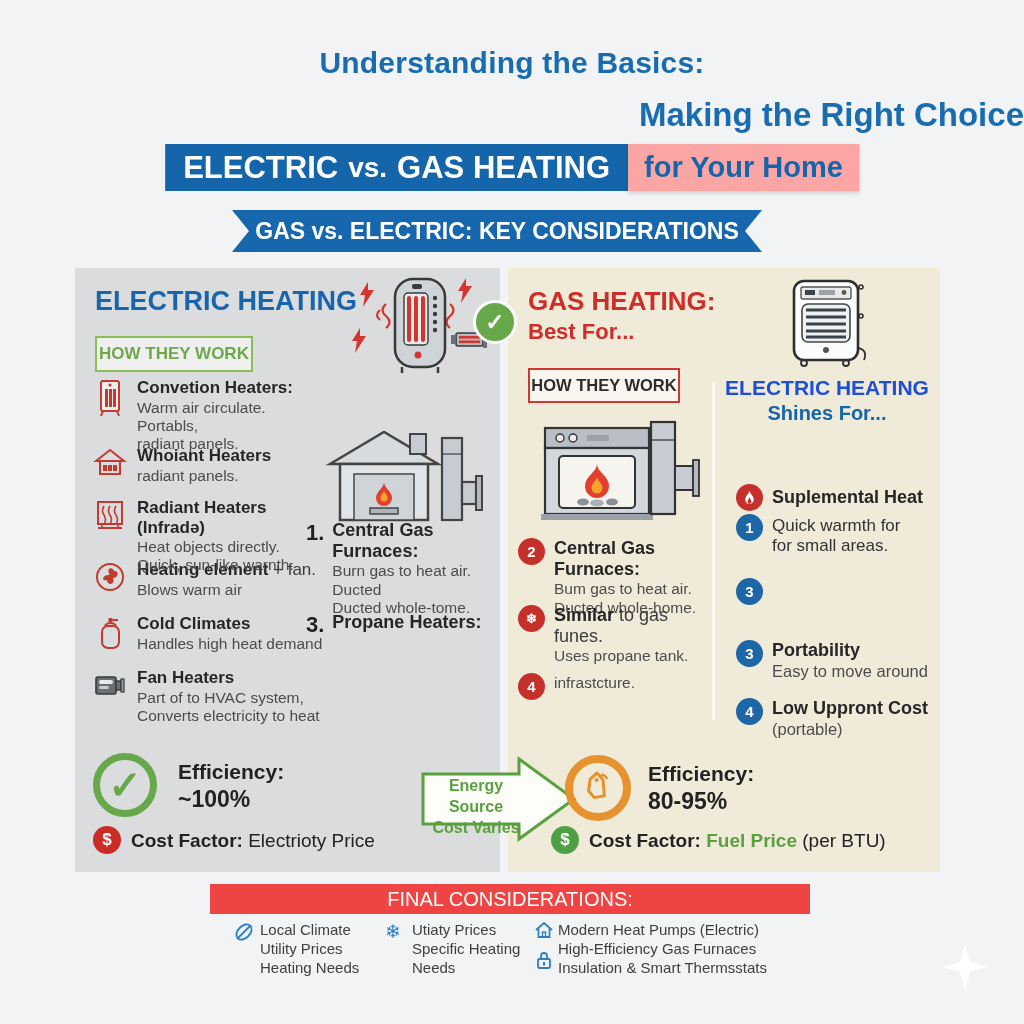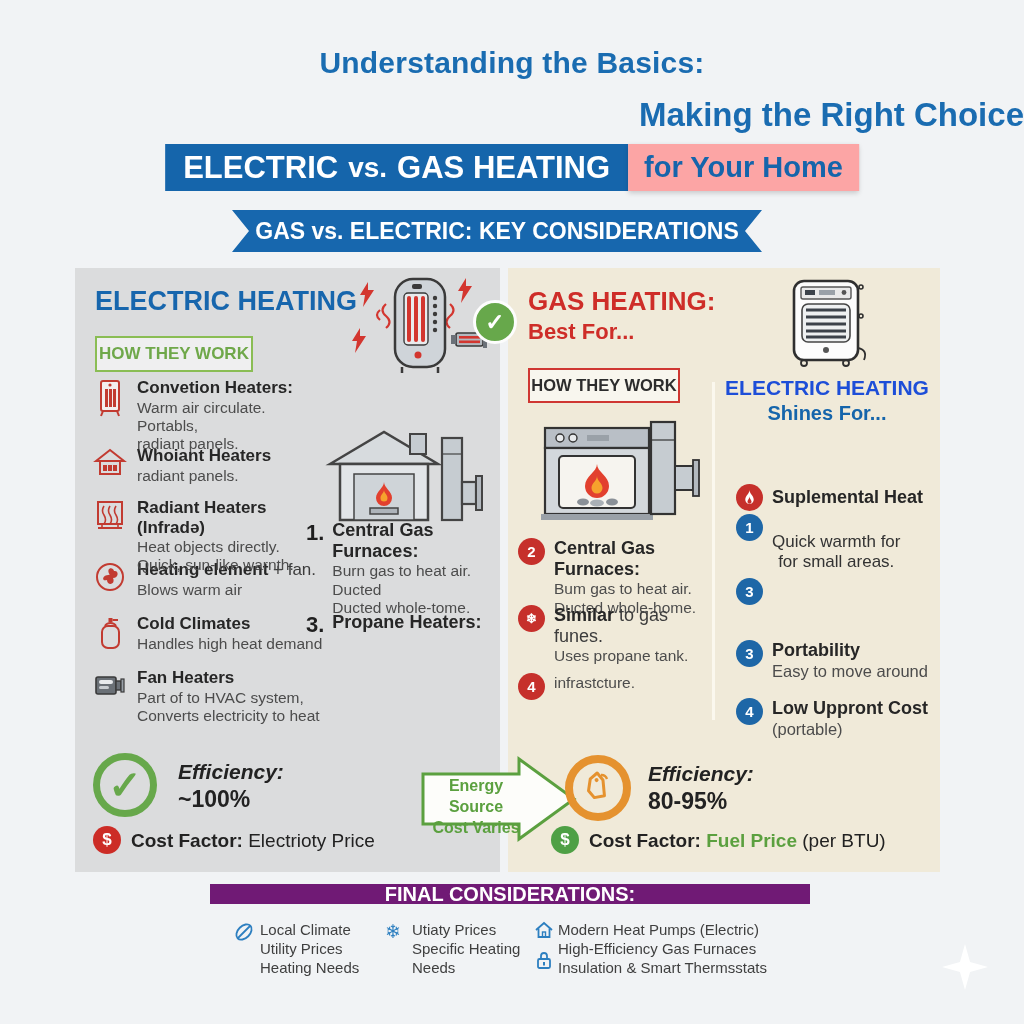--- a/index.html
+++ b/index.html
@@ -44,44 +44,44 @@
   .badge{width:27px;height:27px;border-radius:50%;color:#fff;font-weight:bold;font-size:15px;
          display:flex;align-items:center;justify-content:center;flex:0 0 27px;}
   .badge.red{background:#c6302b;}
   .badge.blue{background:#1e67a7;}
   .bitem{position:absolute;display:flex;gap:9px;width:200px;}
   
   .ring{position:absolute;border-radius:50%;display:flex;align-items:center;justify-content:center;}
   .ring.green{left:93px;top:753px;width:50px;height:50px;border:7px solid #67a84b;
               color:#67a84b;font-size:40px;font-weight:bold;}
   .ring.orange{left:565px;top:755px;width:50px;height:50px;border:8px solid #e5922f;}
-  .eff-label{position:absolute;font-size:21px;font-weight:bold;color:#222;font-style:italic;}
+  .eff-label{position:absolute;font-size:21px;font-weight:bold;color:#222;}
   .eff-value{position:absolute;font-size:23px;font-weight:bold;color:#222;}
   .dollar{position:absolute;width:28px;height:28px;border-radius:50%;color:#fff;
           font-size:17px;font-weight:bold;display:flex;align-items:center;justify-content:center;}
   .costline{position:absolute;font-size:19px;color:#222;white-space:nowrap;}
   .costline .lbl{font-weight:bold;}
   .costline .green{color:#5ba03f;font-weight:bold;}
   
   .gastitle{position:absolute;left:528px;top:286px;color:#ce2d28;font-size:26px;font-weight:bold;}
   .gassub{position:absolute;left:528px;top:319px;color:#ce2d28;font-size:22px;font-weight:bold;}
   .ehead{position:absolute;left:716px;top:376px;width:222px;text-align:center;
          color:#1d4ed8;font-size:21px;font-weight:bold;}
   .ehead2{position:absolute;left:716px;top:402px;width:222px;text-align:center;
           color:#1565ab;font-size:20px;font-weight:bold;}
   .checkcircle{position:absolute;left:473px;top:300px;width:38px;height:38px;border-radius:50%;
                background:#67a84b;border:3px solid #fdfdfd;color:#fff;font-weight:bold;font-size:23px;
                display:flex;align-items:center;justify-content:center;}
   
   .arrowtxt{position:absolute;left:428px;top:776px;width:96px;text-align:center;
             color:#5ba03f;font-weight:bold;font-size:16px;white-space:pre-line;line-height:1.3;}
   
-  .fbanner{position:absolute;left:210px;top:884px;width:600px;height:20px;background:#701a75;
+  .fbanner{position:absolute;left:210px;top:884px;width:600px;height:30px;background:#ef4444;
            display:flex;align-items:center;justify-content:center;color:#fff;
-           font-weight:bold;font-size:20px;}
+           font-weight:normal;font-size:20px;}
   .fcol{position:absolute;font-size:15px;color:#3f3f3f;white-space:pre-line;line-height:1.26;}
   .ficon{position:absolute;width:22px;height:22px;color:#2d7fc0;font-size:19px;line-height:22px;}
   .sparkle{position:absolute;left:942px;top:944px;width:46px;height:46px;background:#ffffff;
            clip-path:polygon(50% 0,61% 39%,100% 50%,61% 61%,50% 100%,39% 61%,0 50%,39% 39%);}
   svg{display:block;}
 </style>
 </head>
 <body>
 
 <div class="stage">
@@ -396,21 +396,21 @@
       <svg width="15" height="17" viewBox="0 0 16 18">
         <path d="M8 1 C8 5 3.5 7 3.5 11.5 A4.5 4.5 0 0 0 12.5 11.5 C12.5 7 8 5 8 1 Z" fill="#fff"></path>
         <path d="M8 8 C8 10.5 5.8 11.5 5.8 13.5 a2.2 2.2 0 0 0 4.4 0 C10.2 11.5 8 10.5 8 8 Z" fill="#c6302b"></path>
       </svg>
     </span>
     <div class="b-title" style="font-size:18px;padding-top:3px;">Suplemental Heat</div>
   </div>
 
   <div class="bitem" style="left:736px;top:514px;">
     <span class="badge blue">1</span>
-    <div class="b-desc" style="font-size:17px;margin-top:18px;color:#333;text-align:center;">Quick warmth for
+    <div class="b-desc" style="font-size:17px;margin-top:2px;color:#333;">Quick warmth for
 for small areas.</div>
   </div>
 
   <div class="bitem" style="left:736px;top:578px;">
     <span class="badge blue">3</span>
   </div>
 
   <div class="bitem" style="left:736px;top:640px;">
     <span class="badge blue">3</span>
     <div>

